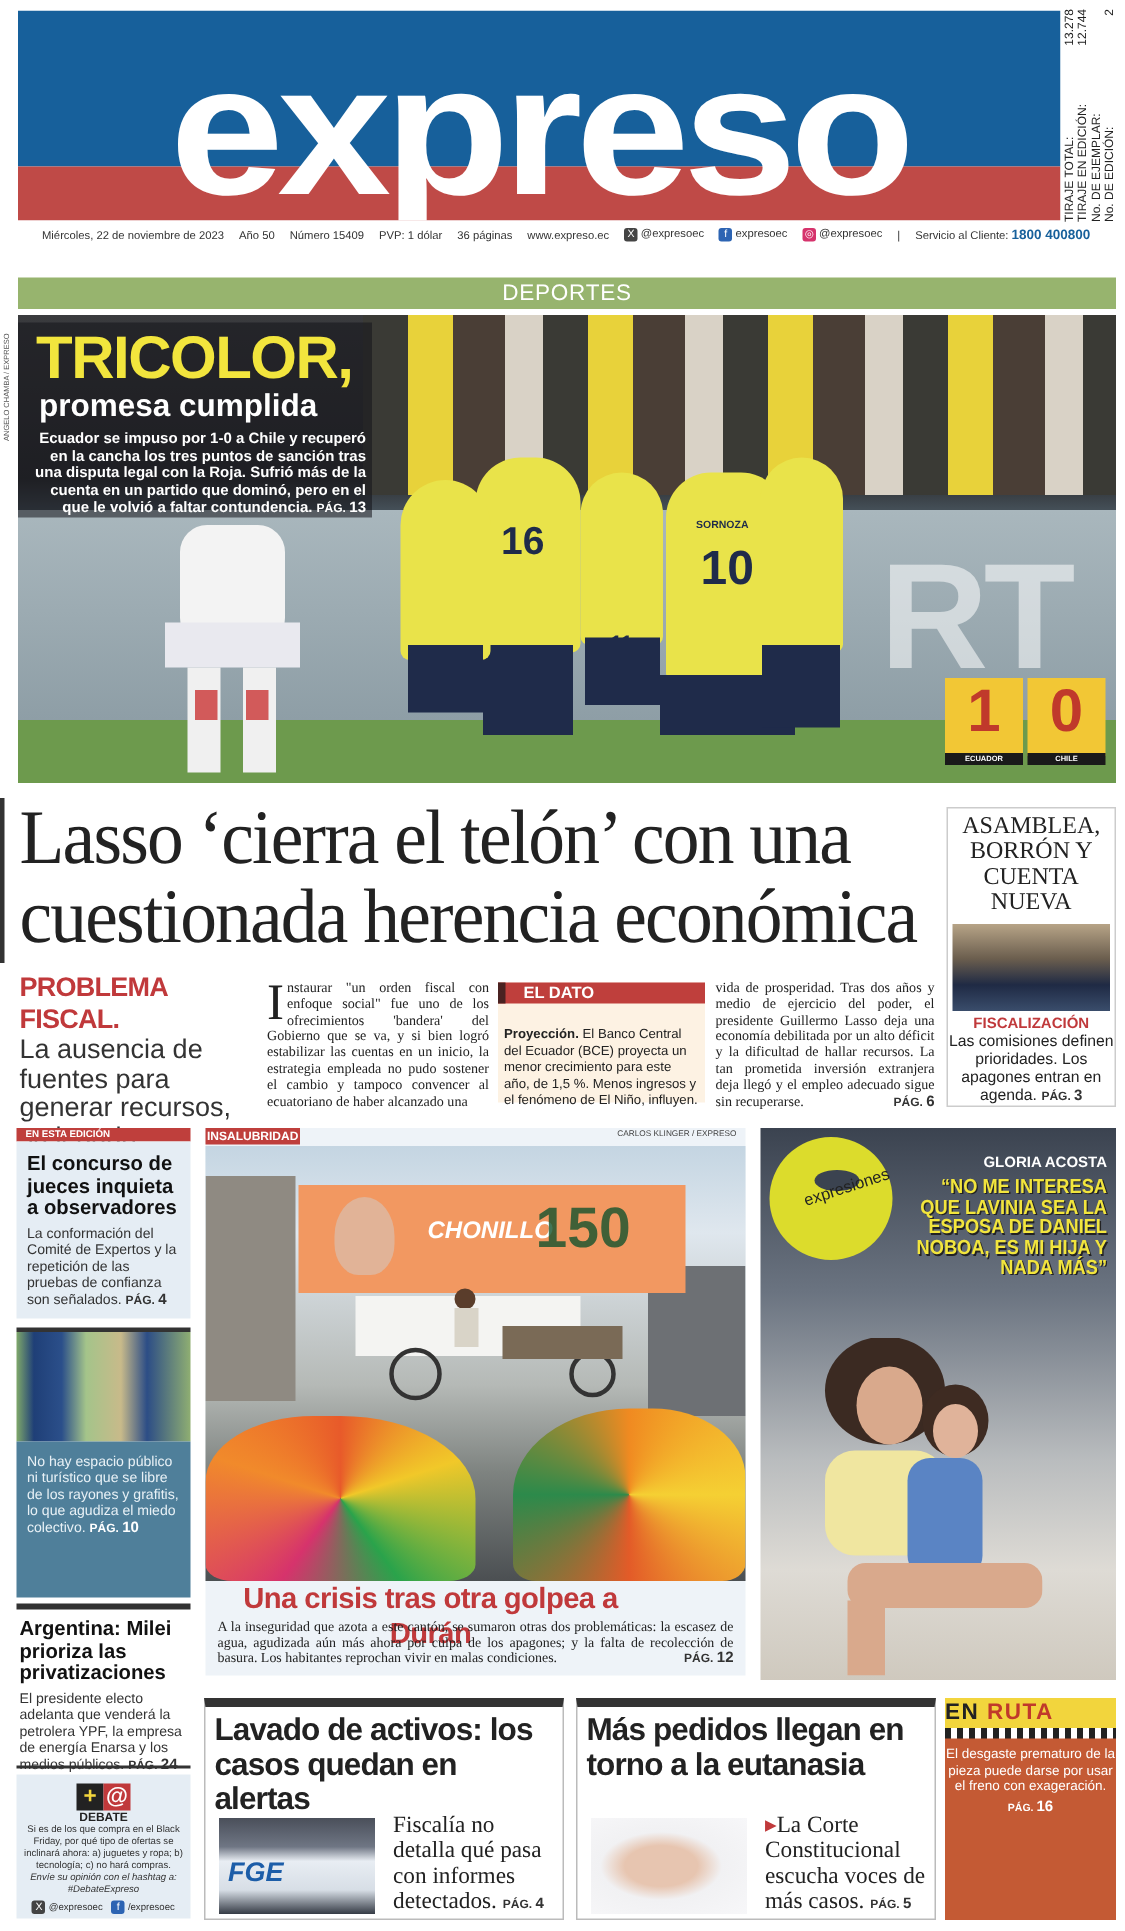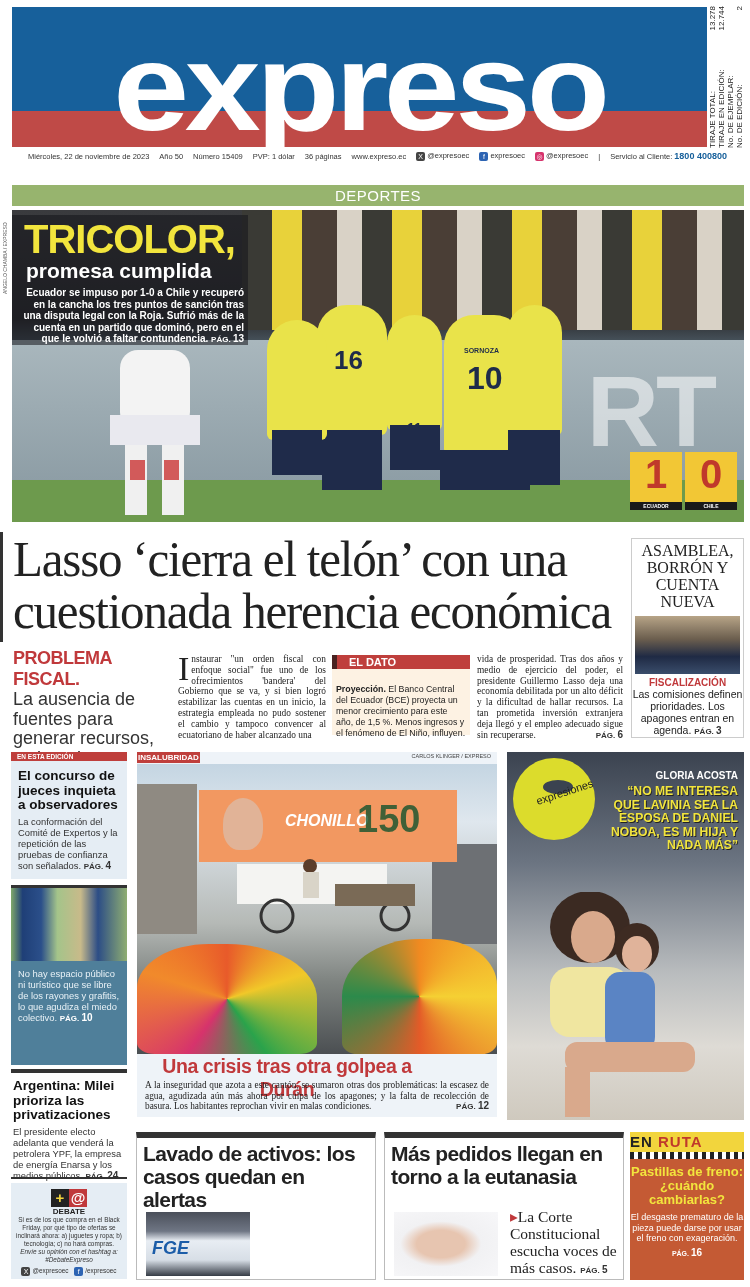--- a/index.html
+++ b/index.html
@@ -297,26 +297,26 @@
     <rect x="40" y="150" width="130" height="30" rx="12" fill="#d9a98c"></rect>
     <rect x="40" y="175" width="25" height="50" fill="#d9a98c"></rect>
   </svg>
 </div>
 
 <div id="bot1" class="abs bot">
   <div class="h">Lavado de activos: los casos quedan en alertas</div>
   <div id="fgeimg" class="img">
       <span>FGE</span>
     </div>
+  <div class="d"><span>Fiscalía no detalla qué pasa con informes detectados.</span> <span class="pag"><span>PÁG.</span> <b>4</b></span></div>
 </div>
 <div id="bot2" class="abs bot">
   <div class="h">Más pedidos llegan en torno a la eutanasia</div>
   <div id="handimg" class="img"></div>
   <div class="d"><span style="color:#c0393b">▸</span><span>La Corte Constitucional escucha voces de más casos.</span> <span class="pag"><span>PÁG.</span> <b>5</b></span></div>
 </div>
 
 <div id="ruta" class="abs">
   <div class="top"><span class="a">EN</span> <span class="b">RUTA</span></div>
   <div class="chk"></div>
-  <div class="h">Pastillas de freno: ¿cuándo cambiarlas?</div>
   <div class="d">El desgaste prematuro de la pieza puede darse por usar el freno con exageración.</div>
   <div class="p"><span>PÁG.</span> <b>16</b></div>
 </div>
 
 </body></html>

